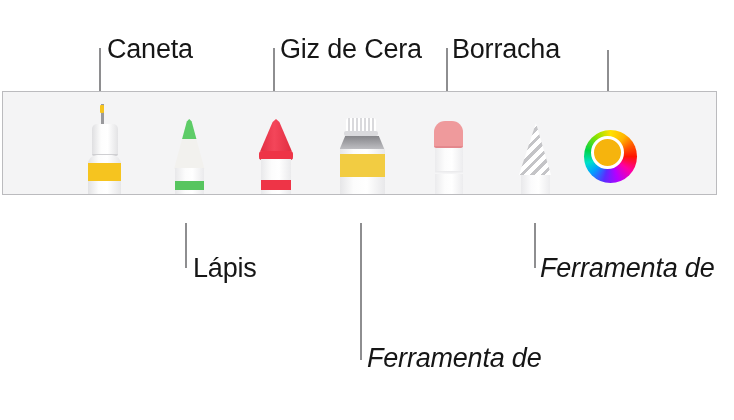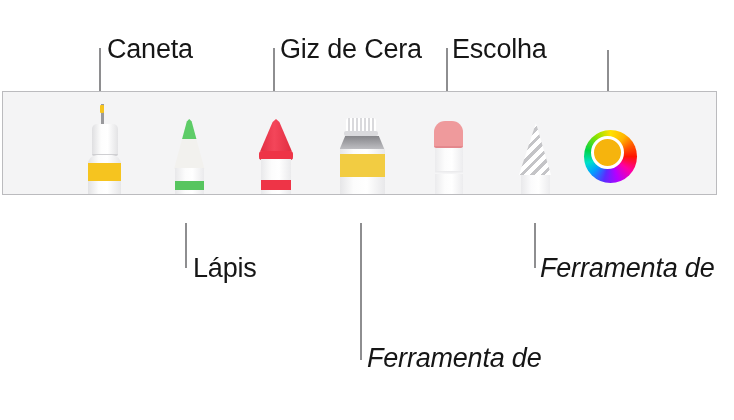--- a/index.html
+++ b/index.html
@@ -81,21 +81,21 @@
       #FF00A2 125deg,#B400FF 162deg,#5B2BFF 195deg,#00A2FF 230deg,
       #00E0C8 255deg,#00D348 285deg,#8DE300 325deg,#FFE100 360deg);}
   .well-center{position:absolute;left:6.5px;top:6.5px;width:33px;height:33px;
     border:3.5px solid #FFFFFF;border-radius:50%;}
 </style>
 </head>
 <body>
 
 <div class="label" style="left:107px;top:33px;">Caneta</div>
 <div class="label" style="left:280px;top:33px;">Giz de Cera</div>
-<div class="label" style="left:452px;top:33px;">Escolha</div>
+<div class="label" style="left:452px;top:33px;">Borracha</div>
 <div class="label cor" style="left:616px;top:-1px;">
 </div>
 
 <div class="label" style="left:193px;top:252px;">Lápis</div>
 <div class="label two" style="left:367px;top:342px;">
   <div>Ferramenta de</div>
 </div>
 <div class="label two" style="left:540px;top:252px;">
   <div>Ferramenta de</div>
 </div>

